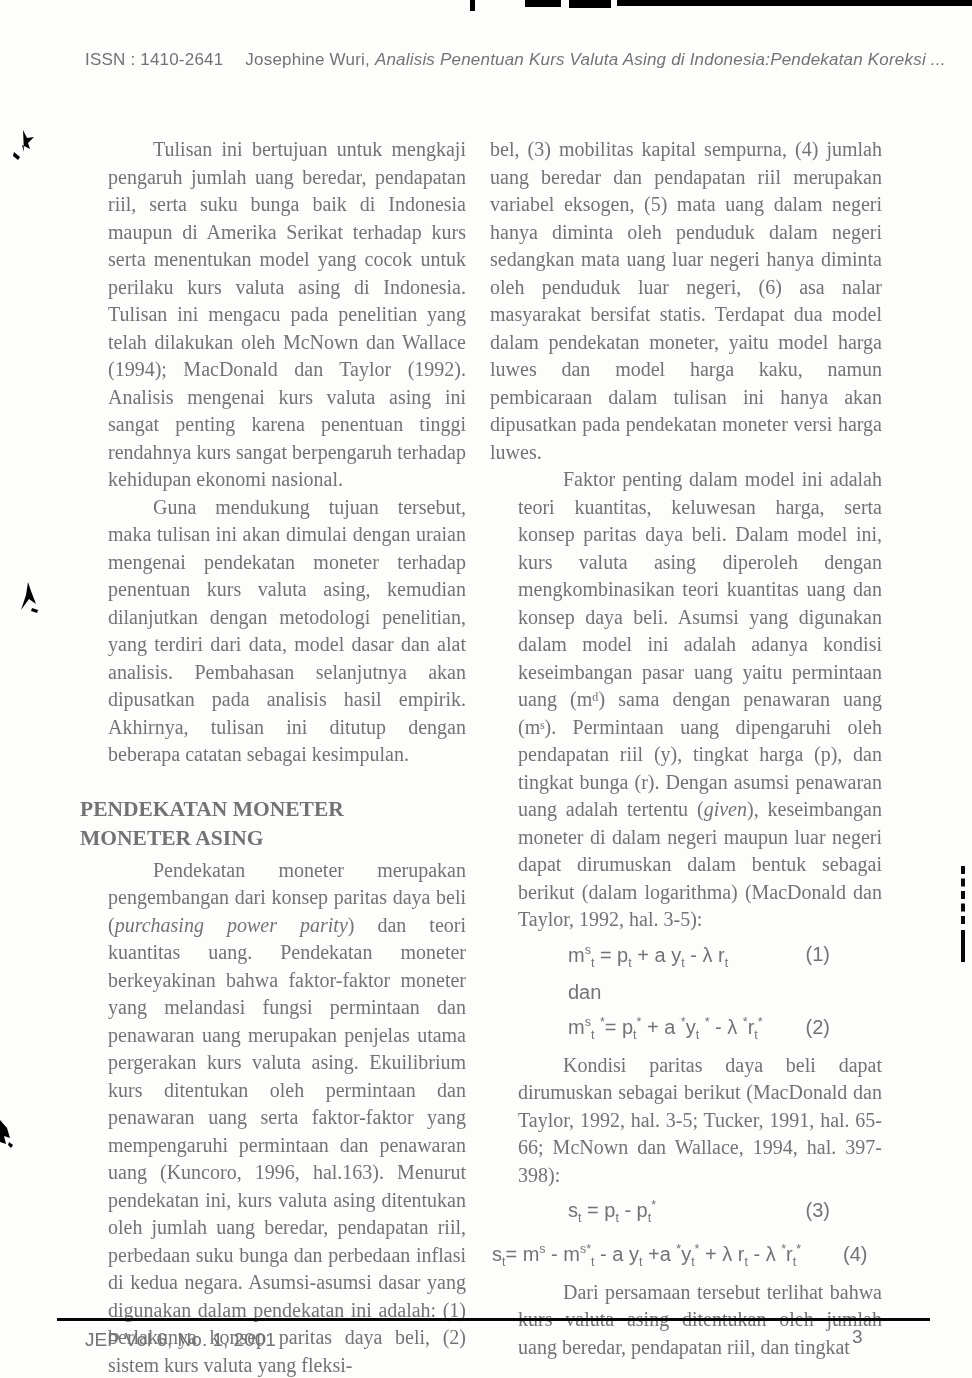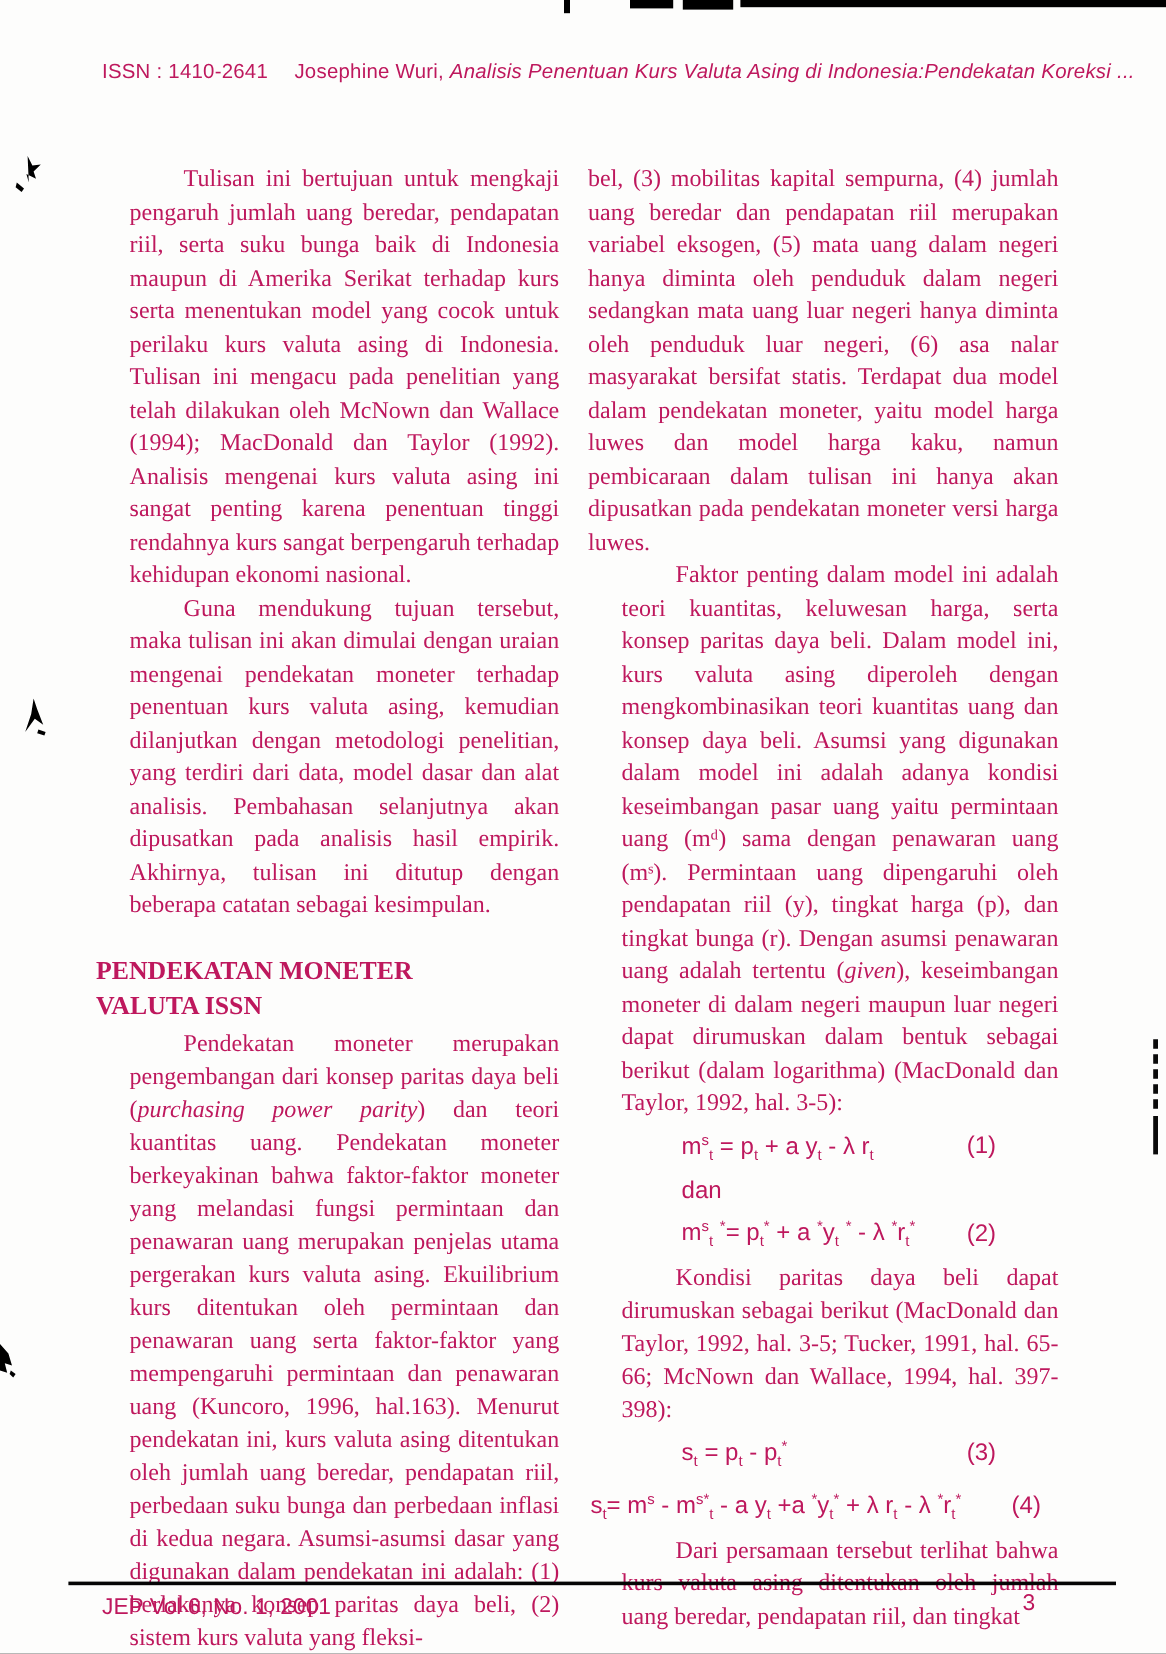--- a/index.html
+++ b/index.html
@@ -1,20 +1,20 @@
 <!DOCTYPE html>
 <html><head>
 <meta charset="utf-8">
 <style>
   html,body{margin:0;padding:0;background:#888;}
   .page{
     position:relative;
     width:972px;height:1378px;
     background:#fdfdfc;
-    color:#be185d;
+    color:#737373;
     font-family:"Liberation Serif", serif;
     overflow:hidden;
   }
   
   .artifact{position:absolute;background:#000;}
   .blot{position:absolute;}
   .blot svg{display:block;}
   .margin-dash{
     position:absolute;left:961px;top:866px;height:58px;width:0;
     border-left:4px dashed #0a0a0a;
@@ -111,21 +111,21 @@
     <span class="issn">ISSN : 1410-2641</span><span class="run-author">Josephine Wuri, </span><span class="run-title">Analisis Penentuan Kurs Valuta Asing di Indonesia:Pendekatan Koreksi ...</span>
   </header>
 
   <main class="columns">
 
     <section class="col">
       <p class="para indent">Tulisan ini bertujuan untuk mengkaji pengaruh jumlah uang beredar, pendapatan riil, serta suku bunga baik di Indonesia maupun di Amerika Serikat terhadap kurs serta menentukan model yang cocok untuk perilaku kurs valuta asing di Indonesia. Tulisan ini mengacu pada penelitian yang telah dilakukan oleh McNown dan Wallace (1994); MacDonald dan Taylor (1992). Analisis mengenai kurs valuta asing ini sangat penting karena penentuan tinggi rendahnya kurs sangat berpengaruh terhadap kehidupan ekonomi nasional.</p>
       <p class="para indent">Guna mendukung tujuan tersebut, maka tulisan ini akan dimulai dengan uraian mengenai pendekatan moneter terhadap penentuan kurs valuta asing, kemudian dilanjutkan dengan metodologi penelitian, yang terdiri dari data, model dasar dan alat analisis. Pembahasan selanjutnya akan dipusatkan pada analisis hasil empirik. Akhirnya, tulisan ini ditutup dengan beberapa catatan sebagai kesimpulan.</p>
       <h2 class="heading">
         <span>PENDEKATAN MONETER</span>
-        <span>VALUTA ISSN</span>
+        <span>MONETER ASING</span>
       </h2>
       <p class="para indent"><span>Pendekatan moneter merupakan pengembangan dari konsep paritas daya beli (</span><em>purchasing power parity</em><span>) dan teori kuantitas uang. Pendekatan moneter berkeyakinan bahwa faktor-faktor moneter yang melandasi fungsi permintaan dan penawaran uang merupakan penjelas utama pergerakan kurs valuta asing. Ekuilibrium kurs ditentukan oleh permintaan dan penawaran uang serta faktor-faktor yang mempengaruhi permintaan dan penawaran uang (Kuncoro, 1996, hal.163). Menurut pendekatan ini, kurs valuta asing ditentukan oleh jumlah uang beredar, pendapatan riil, perbedaan suku bunga dan perbedaan inflasi di kedua negara. Asumsi-asumsi dasar yang digunakan dalam pendekatan ini adalah: (1) berlakunya konsep paritas daya beli, (2) sistem kurs valuta yang fleksi-</span></p>
     </section>
 
     <section class="col">
       <p class="para">bel, (3) mobilitas kapital sempurna, (4) jumlah uang beredar dan pendapatan riil merupakan variabel eksogen, (5) mata uang dalam negeri hanya diminta oleh penduduk dalam negeri sedangkan mata uang luar negeri hanya diminta oleh penduduk luar negeri, (6) asa nalar masyarakat bersifat statis. Terdapat dua model dalam pendekatan moneter, yaitu model harga luwes dan model harga kaku, namun pembicaraan dalam tulisan ini hanya akan dipusatkan pada pendekatan moneter versi harga luwes.</p>
       <p class="para indent"><span>Faktor penting dalam model ini adalah teori kuantitas, keluwesan harga, serta konsep paritas daya beli. Dalam model ini, kurs valuta asing diperoleh dengan mengkombinasikan teori kuantitas uang dan konsep daya beli. Asumsi yang digunakan dalam model ini adalah adanya kondisi keseimbangan pasar uang yaitu permintaan uang (mᵈ) sama dengan penawaran uang (mˢ). Permintaan uang dipengaruhi oleh pendapatan riil (y), tingkat harga (p), dan tingkat bunga (r). Dengan asumsi penawaran uang adalah tertentu (</span><em>given</em><span>), keseimbangan moneter di dalam negeri maupun luar negeri dapat dirumuskan dalam bentuk sebagai berikut (dalam logarithma) (MacDonald dan Taylor, 1992, hal. 3-5):</span></p>
 
       <div class="equation">
         <span class="eq-body"><span>m</span><span class="tok-sup">s</span><span class="tok-sub">t</span><span> = p</span><span class="tok-sub">t</span><span> + a y</span><span class="tok-sub">t</span><span> - λ r</span><span class="tok-sub">t</span></span>

